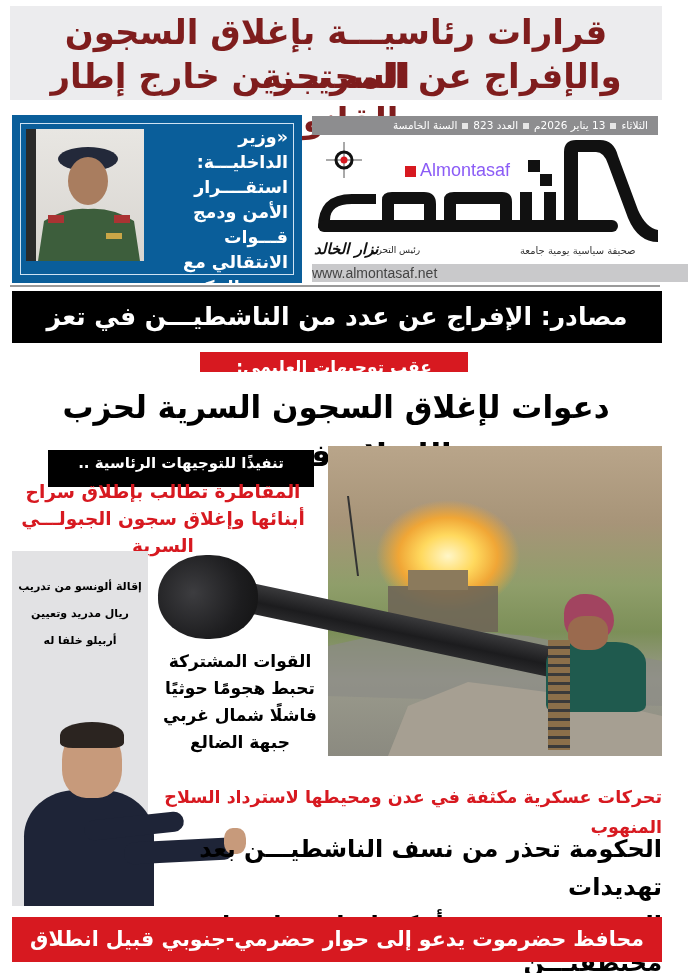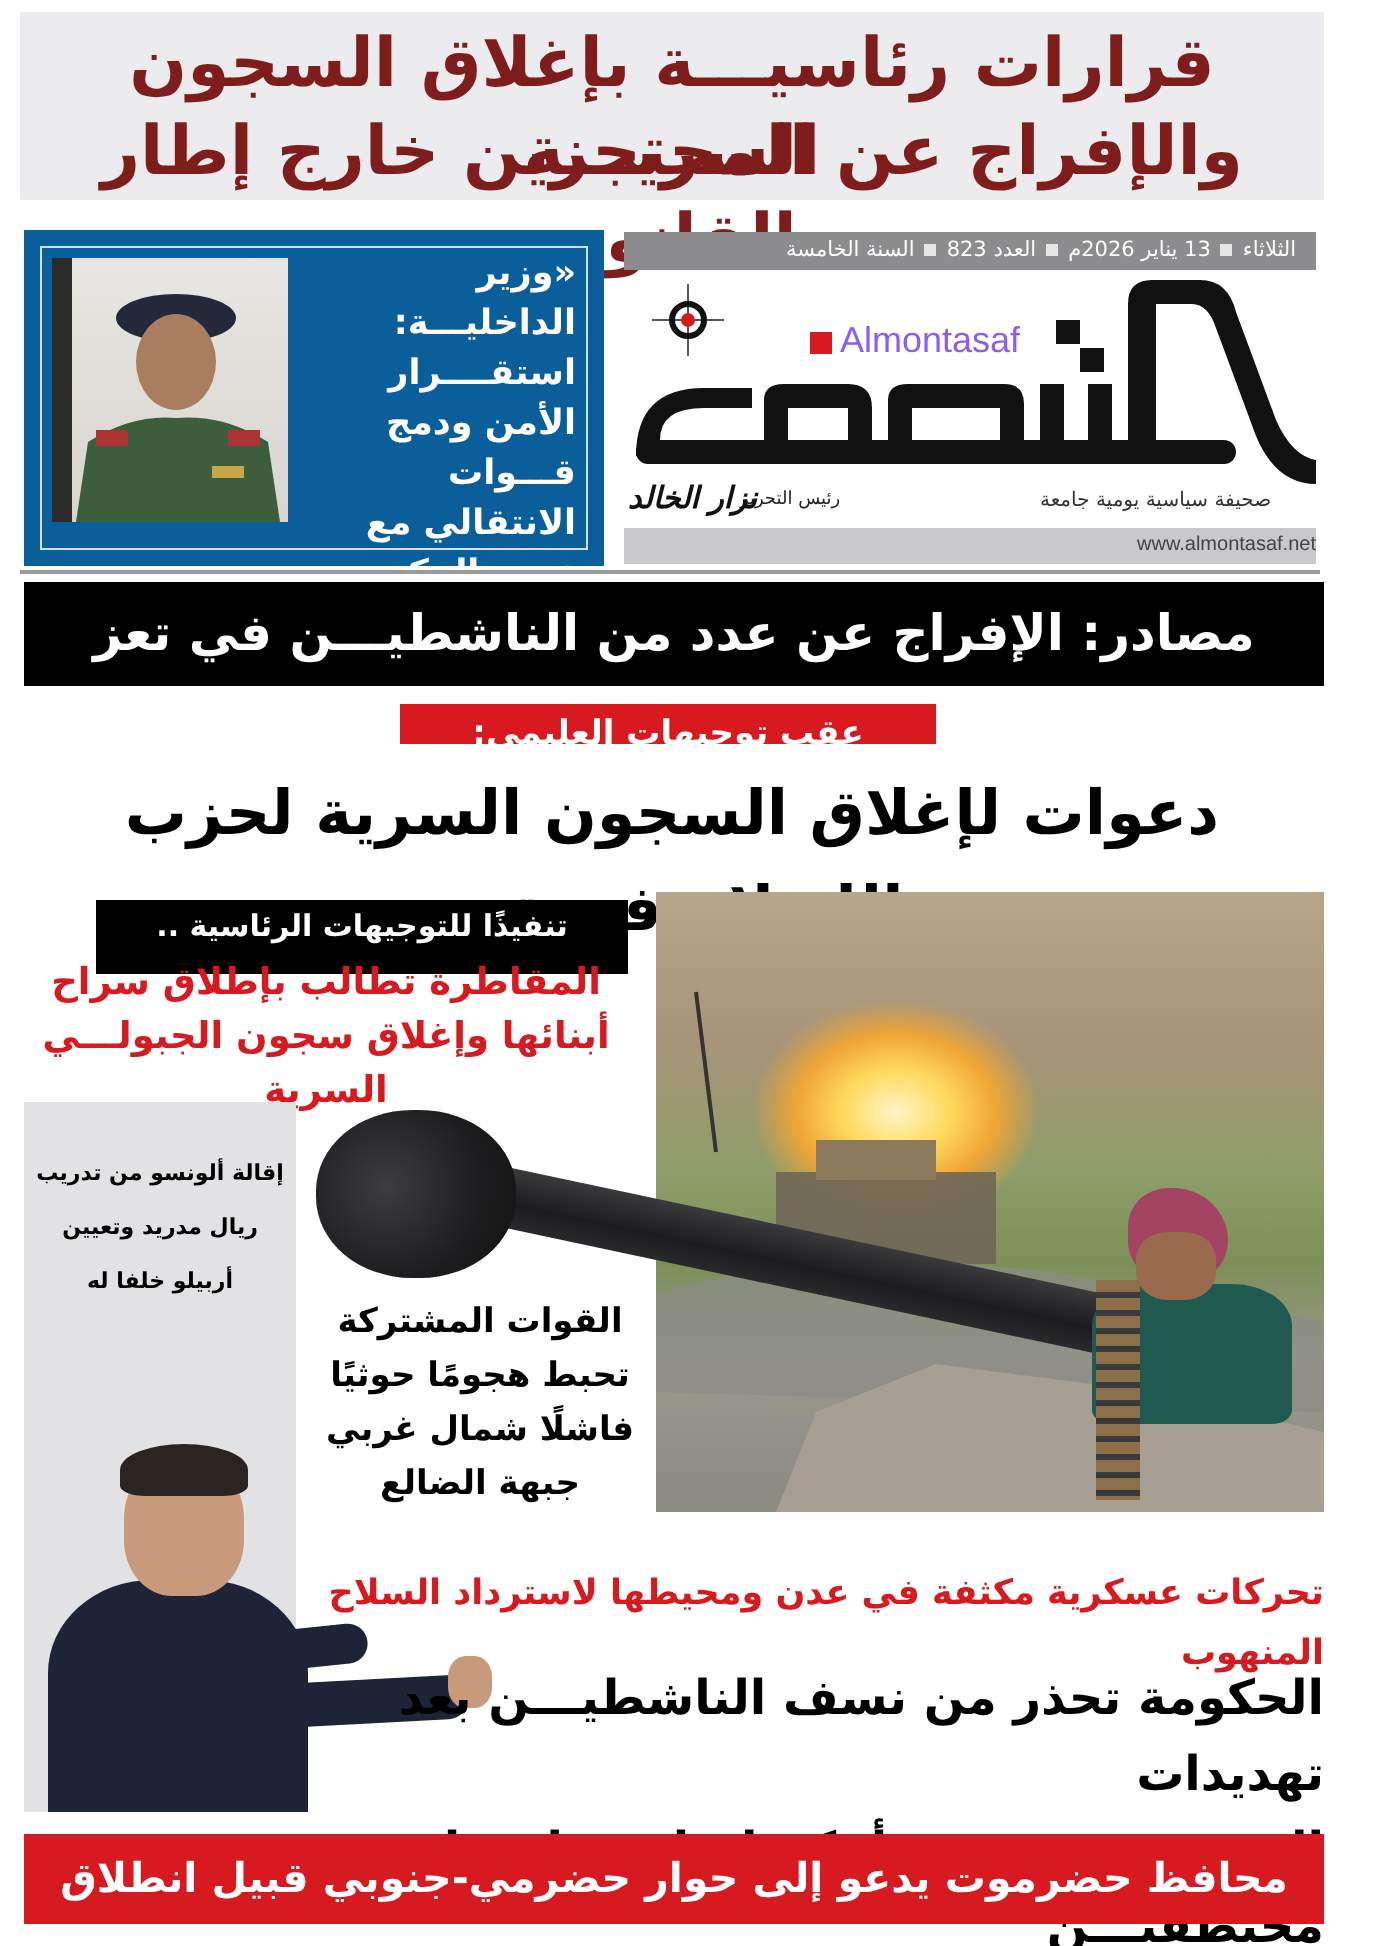--- a/index.html
+++ b/index.html
@@ -19,21 +19,21 @@
 
   
   .issue-bar { left: 312px; top: 116px; width: 346px; height: 19px; background: #8d8d8f; color: #fff; font-size: 10.5px; line-height: 19px; padding-right: 10px; white-space: nowrap; }
   .issue-bar .sq { display: inline-block; width: 6px; height: 6px; background: #e6e6e6; margin: 0 5px; vertical-align: middle; }
   .masthead-logo { left: 312px; top: 138px; width: 346px; height: 108px; }
   .brand-latin { left: 405px; top: 160px; color: #8b5cf6; font-family: "Liberation Sans", sans-serif; font-size: 18px; direction: ltr; }
   .brand-latin .sq { display:inline-block; width: 11px; height: 11px; background: #d71920; margin-right: 4px; vertical-align: -1px; }
   .tagline { left: 520px; top: 245px; color: #333; font-size: 10px; }
   .editor-label { left: 370px; top: 245px; color: #222; font-size: 9px; font-weight: normal; }
   .editor-name { left: 314px; top: 240px; color: #111; font-size: 15px; font-family: "DejaVu Serif", serif; font-style: italic; font-weight: bold; }
-  .url-bar { left: 312px; top: 264px; width: 346px; height: 18px; background: #c9c9cb; color: #444; font-size: 10px; line-height: 18px; text-align: right; direction: ltr; font-family: "Liberation Sans", sans-serif; }
+  .url-bar { left: 312px; top: 264px; width: 376px; height: 18px; background: #c9c9cb; color: #444; font-size: 14px; line-height: 18px; text-align: left; direction: ltr; font-family: "Liberation Sans", sans-serif; }
   .rule { left: 10px; top: 285px; width: 650px; height: 2px; background: #9a9a9a; }
 
   
   .black-bar { left: 12px; top: 291px; width: 650px; height: 52px; background: #000; color: #fff; font-weight: bold; font-size: 25px; line-height: 52px; text-align: center; }
 
   
   .red-kicker { left: 200px; top: 352px; width: 268px; height: 20px; background: #d71920; color: #fff; font-weight: bold; font-size: 17px; line-height: 30px; text-align: center; }
 
   .main-headline { left: 10px; top: 383px; width: 652px; color: #000; font-weight: bold; font-size: 31px; line-height: 48px; text-align: center; letter-spacing: -0.5px; }
 

